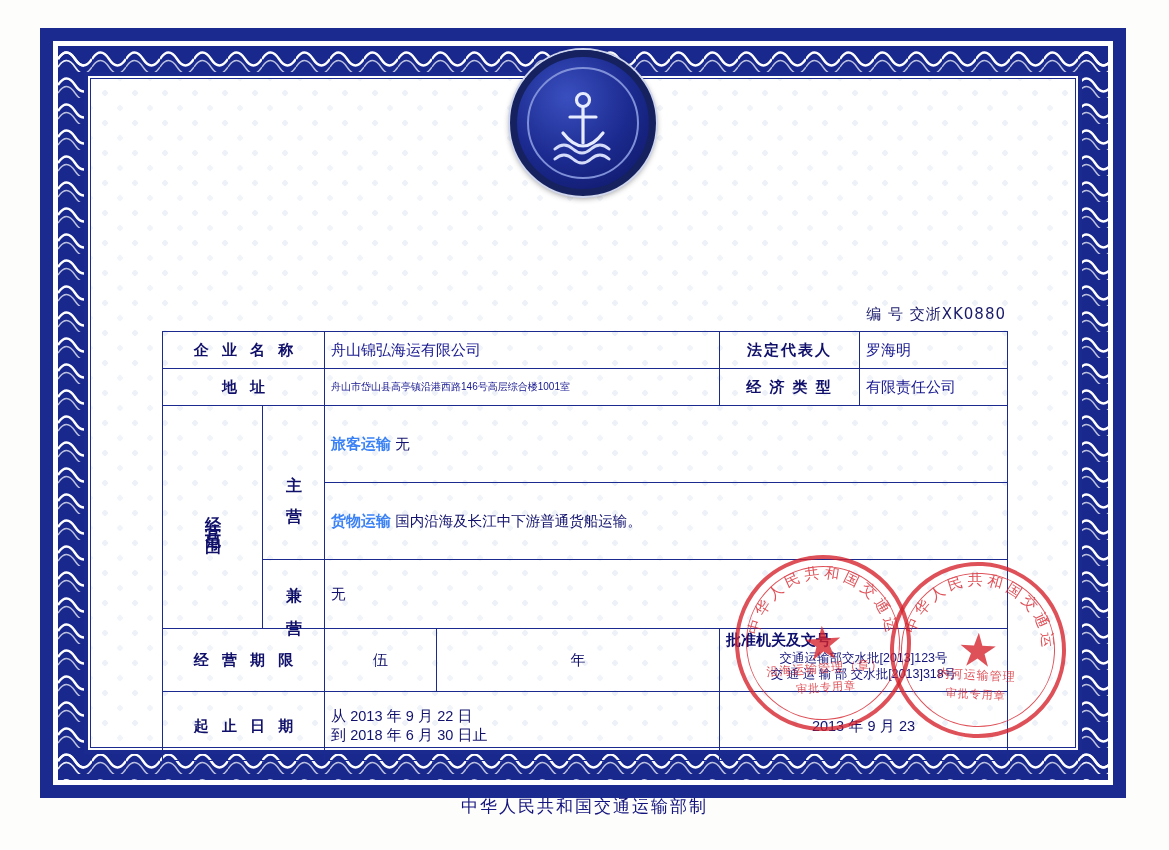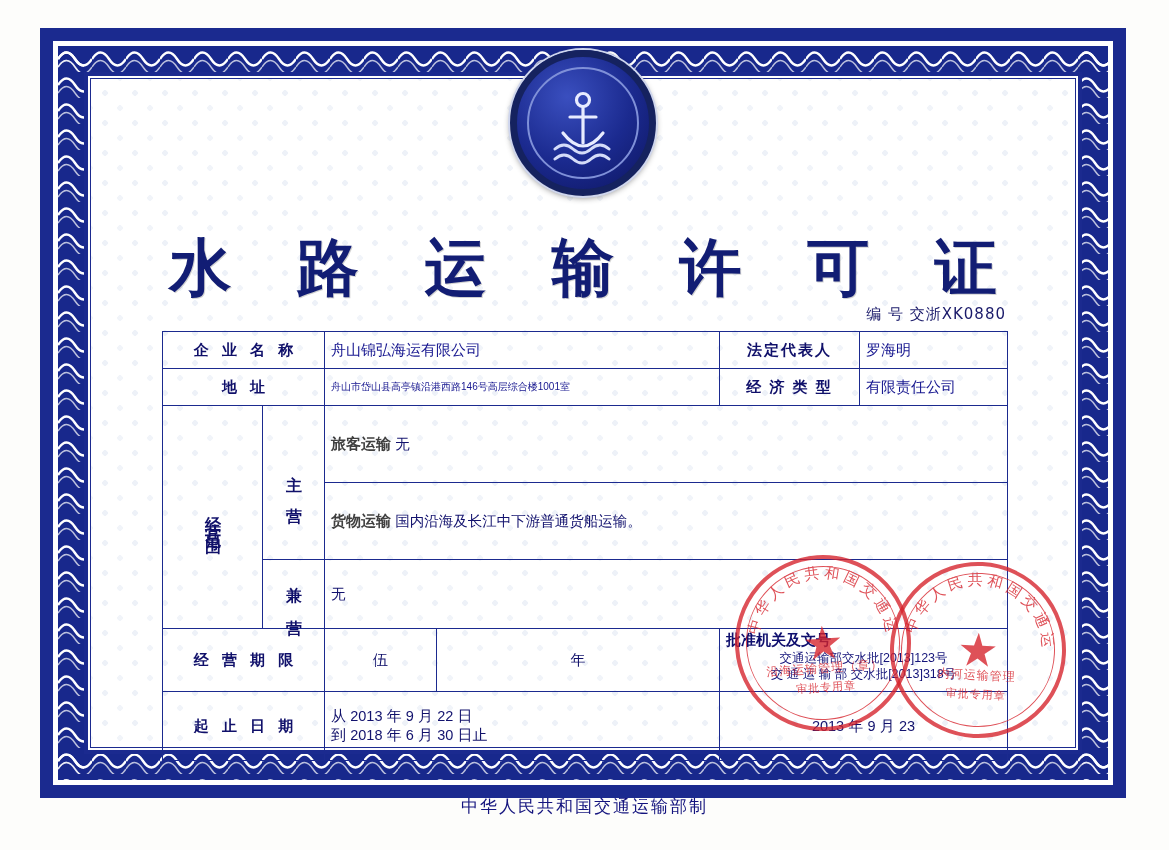--- a/index.html
+++ b/index.html
@@ -131,21 +131,21 @@
   .vertical{
     writing-mode:vertical-rl;
     text-orientation:upright;
     letter-spacing:8px;
     font-weight:bold;
     font-size:16px;
     margin:0 auto;
   }
   .cellwrap{display:flex;align-items:center;justify-content:center;height:100%;}
 
-  .inline-label{font-weight:bold;color:#404040;}
+  .inline-label{font-weight:bold;color:#3b82f6;}
   .dateline span{display:inline-block;}
 
   .approve-lines{font-size:12.5px;line-height:16px;color:#14147a;text-align:center;}
   .approve-title{font-weight:bold;font-size:15px;color:#0f0f6e;}
 
   
   .stamp{
     position:absolute;
     width:168px;height:168px;border-radius:50%;
     border:4px solid #d6212a;
@@ -215,21 +215,20 @@
         <line x1="53" y1="60" x2="79" y2="60"></line>
         <path d="M46 76 q20 26 40 0"></path>
       </g>
       <g stroke="#dfe6ff" fill="none" stroke-width="3" stroke-linecap="round" opacity=".95">
         <path d="M38 92 q9 -8 18 0 q9 8 18 0 q9 -8 18 0"></path>
         <path d="M38 102 q9 -8 18 0 q9 8 18 0 q9 -8 18 0"></path>
       </g>
     </svg>
   </div>
 
-  <div class="head-big">水 路 运 输 许 可 证</div>
   <div class="cert-no">
     <span>编  号</span>
     <span>交浙XK0880</span>
   </div>
 
   <table class="tbl">
     <colgroup>
       <col style="width:100px">
         <col style="width:62px">
         <col style="width:112px">

